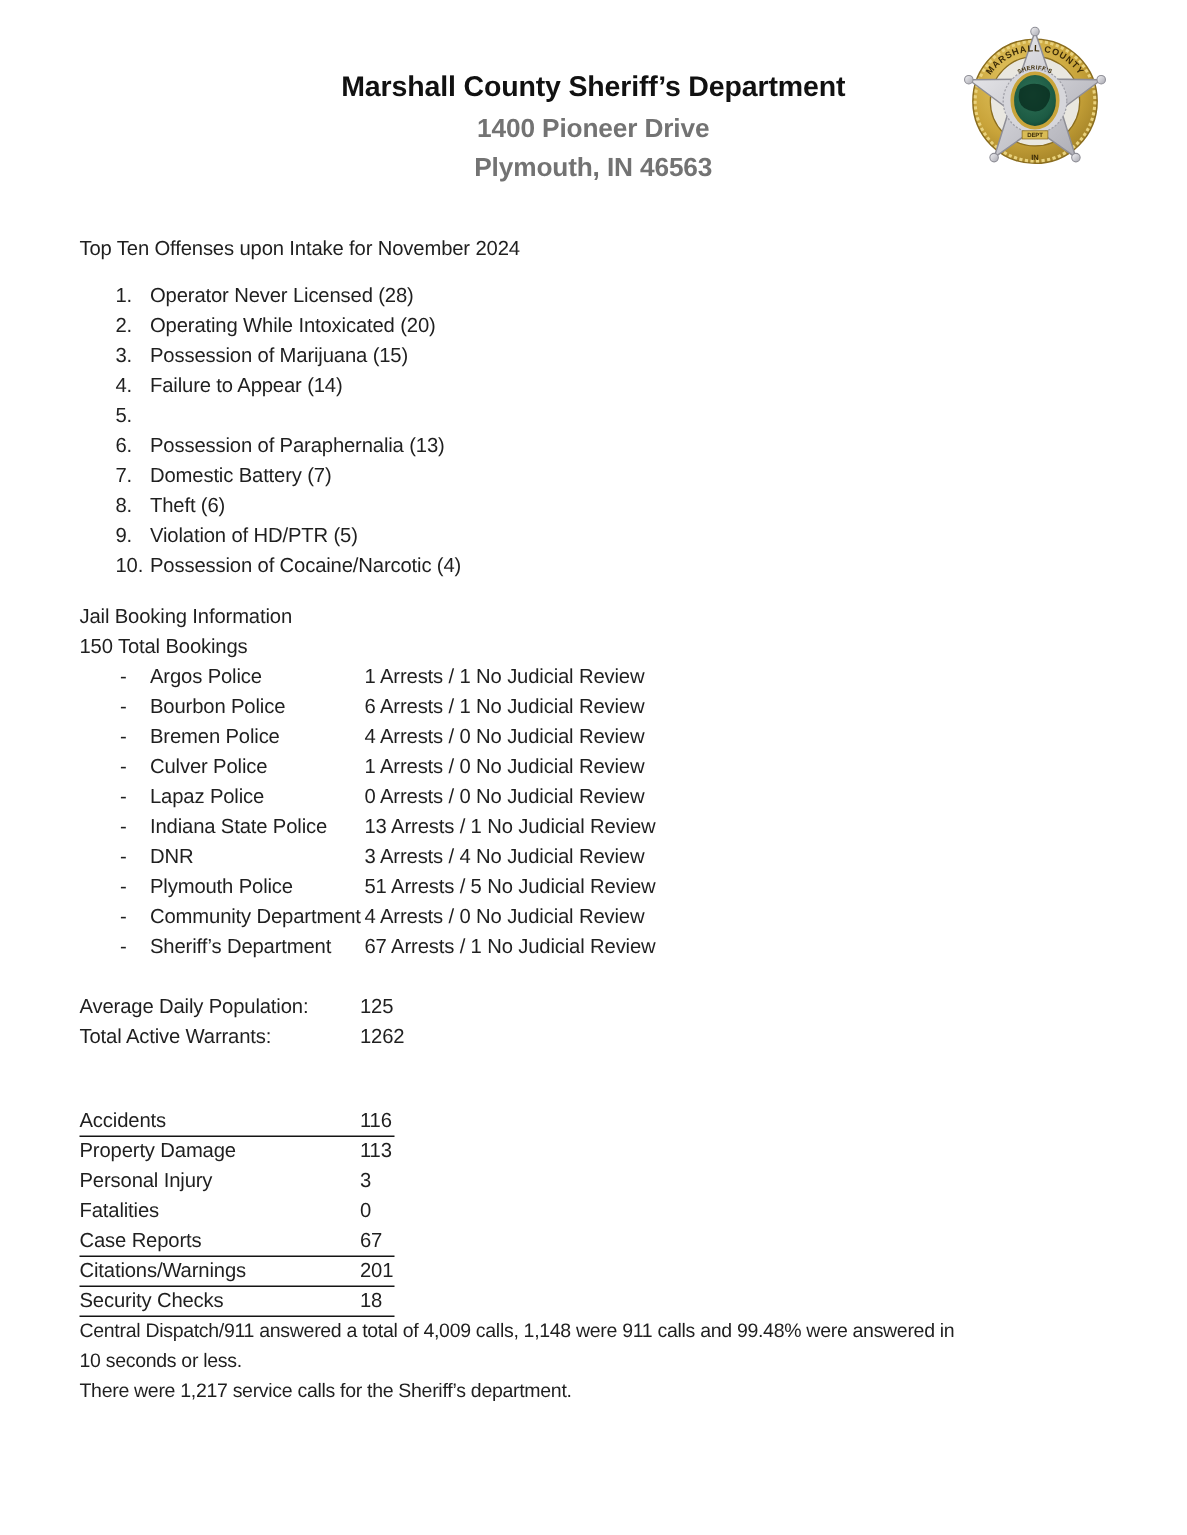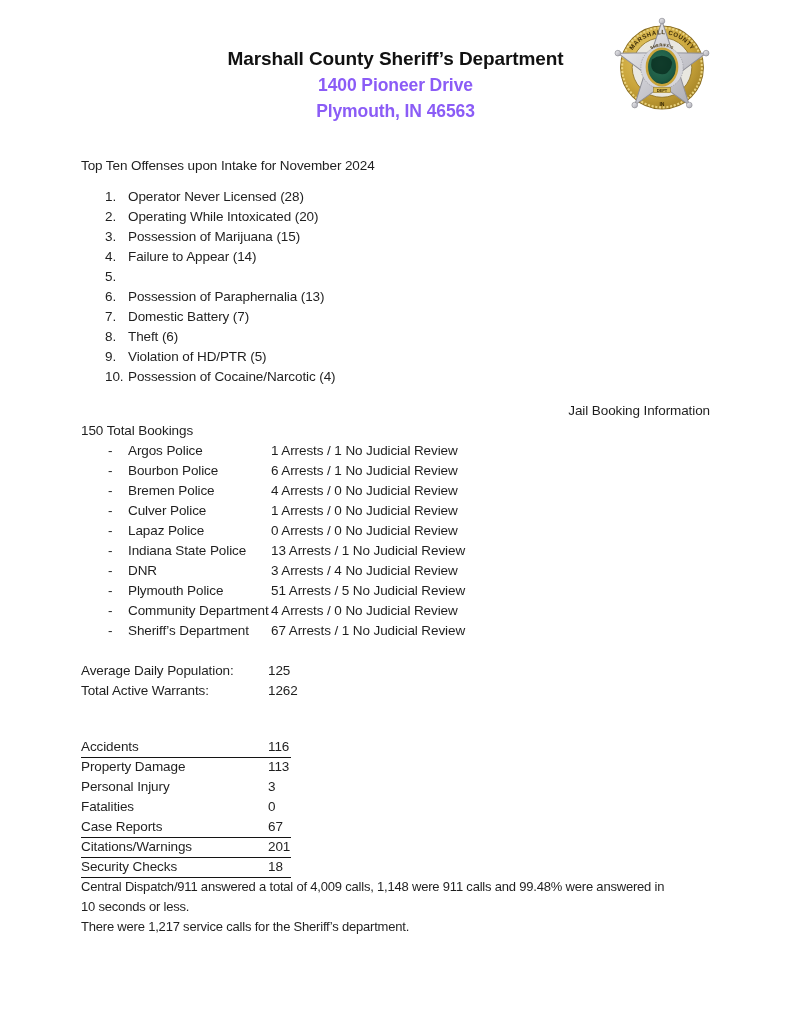--- a/index.html
+++ b/index.html
@@ -7,38 +7,38 @@
   .page {
     position: relative;
     width: 791px;
     height: 1023px;
     margin: 0 auto;
     background: #ffffff;
     font-family: "Liberation Sans", "DejaVu Sans", sans-serif;
     font-size: 13.5px;
     color: #1f1f1f;
     letter-spacing: -0.1px;
-    padding: 0 81px;
+    padding: 0 53px;
     overflow: hidden;
   }
 
   
   .doc-header { margin-top: 46px; height: 78px; position: relative; }
   .header-text { text-align: center; }
   .doc-title {
     font-size: 19px;
     font-weight: 700;
     line-height: 26px;
     color: #111;
   }
   .doc-addr {
     font-size: 17.5px;
     font-weight: 700;
     line-height: 26px;
-    color: #8b5cf6;
+    color: #737373;
   }
   .badge {
     position: absolute;
     top: -29px;
     right: -4px;
     width: 104px;
     height: 101px;
   }
 
   
@@ -49,21 +49,21 @@
   .section-heading { height: 20px; line-height: 18px; }
 
   
   .offenses-heading { margin-top: 33px; }
   .offense-list { margin-top: 11px; }
   .offense-row { height: 20px; line-height: 18px; display: flex; }
   .offense-num { display: inline-block; margin-left: 24px; width: 23px; flex: none; }
   .offense-text { flex: none; }
 
   
-  .jail-heading { margin-top: 14px; text-align: right; }
+  .jail-heading { margin-top: 14px; }
   .jail-total { height: 20px; line-height: 18px; }
   .agency-row { height: 20px; line-height: 18px; display: flex; }
   .agency-dash { display: inline-block; margin-left: 27px; width: 20px; flex: none; }
   .agency-name { display: inline-block; width: 143px; flex: none; }
   .agency-value { flex: none; }
 
   
   .population { margin-top: 20px; }
   .pop-row { height: 20px; line-height: 18px; display: flex; }
   .pop-label { display: inline-block; width: 187px; flex: none; }

